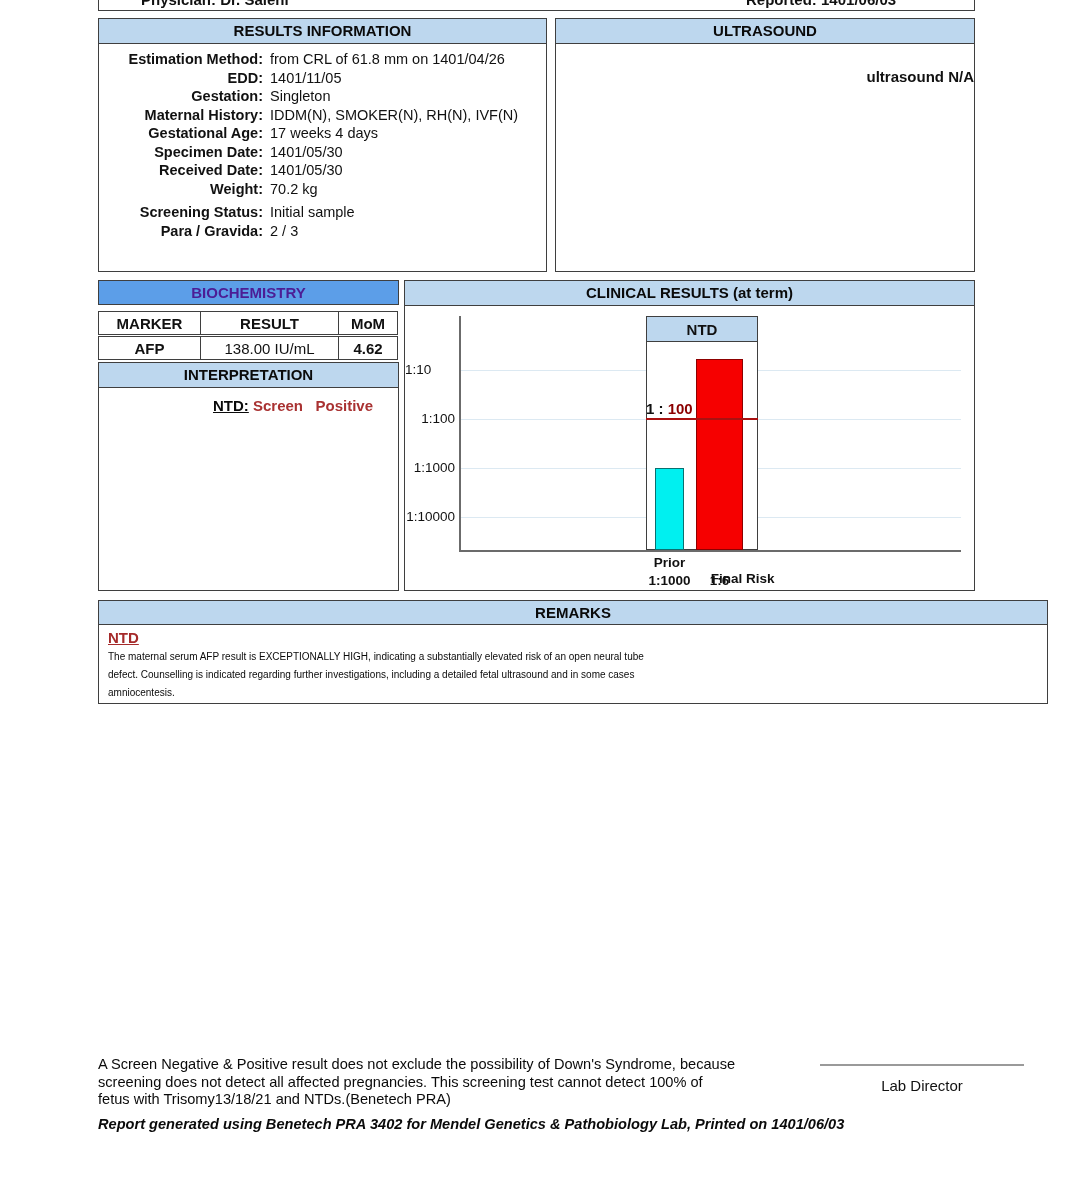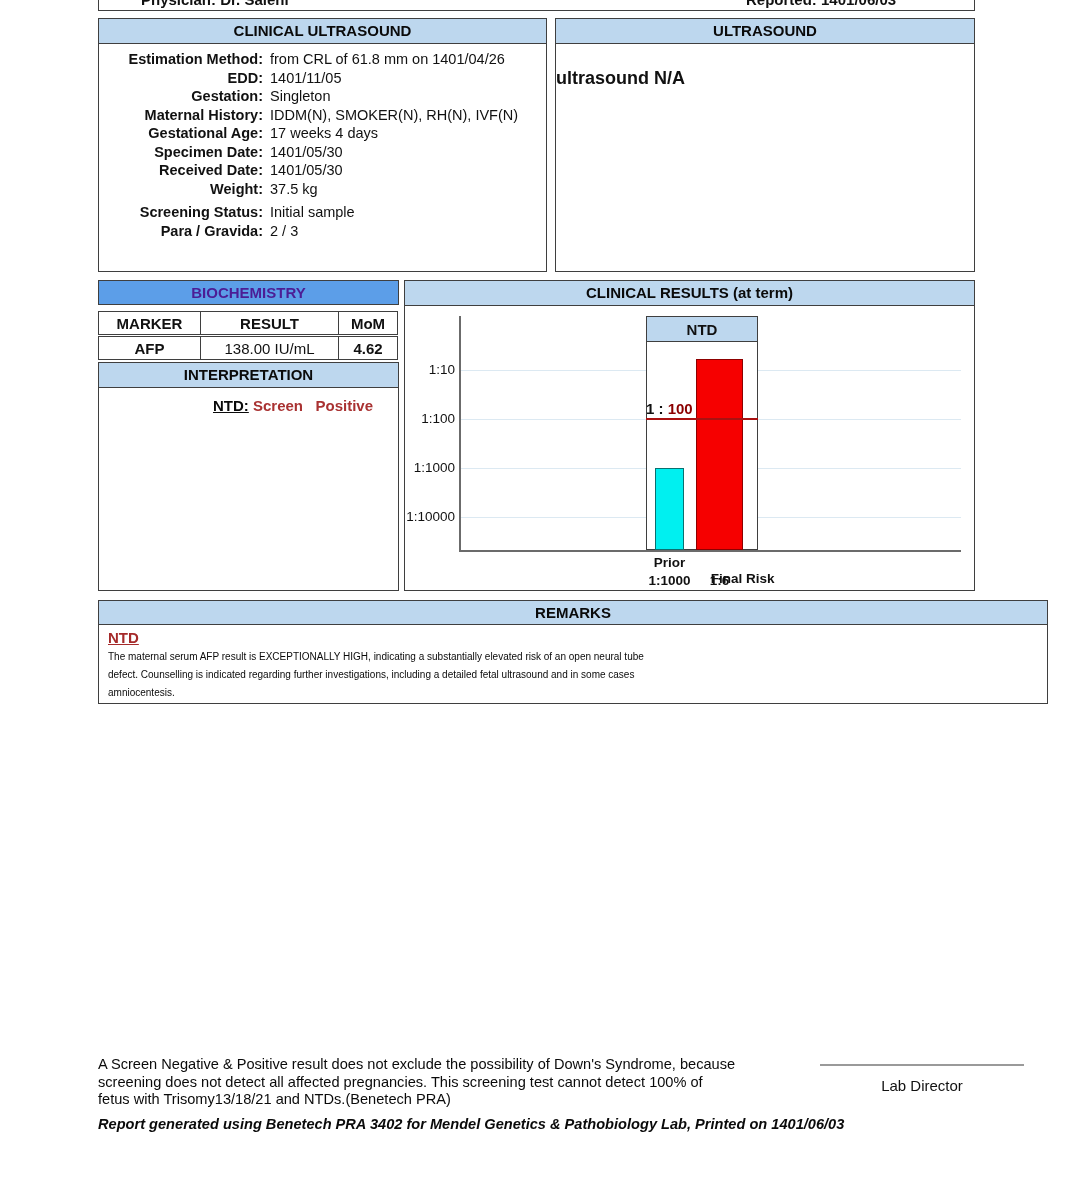--- a/index.html
+++ b/index.html
@@ -14,21 +14,21 @@
   .top-row{position:absolute;left:98px;top:-14px;width:877px;height:25px;border:1px solid #3f3f3f;
            background:#fff;box-sizing:border-box;font-size:15px;font-weight:bold;}
   .top-row .ph{position:absolute;left:42px;top:4px;}
   .top-row .rp{position:absolute;left:647px;top:4px;}
   
   .cinfo-body{padding-top:6px;}
   .cinfo-row{display:flex;line-height:18.5px;font-size:14.5px;}
   .cinfo-row.gap{margin-top:5px;}
   .cinfo-label{width:164px;text-align:right;font-weight:bold;flex:0 0 auto;}
   .cinfo-value{margin-left:7px;white-space:nowrap;}
-  .us-value{margin-top:24px;text-align:left;font-weight:bold;font-size:18px;}
+  .us-value{margin-top:24px;text-align:right;font-weight:bold;font-size:15px;}
   
   table.biochem{position:absolute;left:98px;top:311px;border-collapse:collapse;font-size:15px;
                 background:#fff;}
   table.biochem td,table.biochem th{border:1px solid #3f3f3f;text-align:center;padding:0;height:22px;}
   table.biochem th{font-weight:bold;border-bottom:3px double #3f3f3f;}
   .col-marker{width:101px;} .col-result{width:137px;} .col-mom{width:58px;}
   .cell-bold{font-weight:bold;}
   
   .interp-line{margin-top:9px;padding-left:114px;font-size:15px;font-weight:bold;white-space:pre;}
   .interp-cond{color:#0a0a0a;text-decoration:underline;}
@@ -56,21 +56,21 @@
       <span>Physician:</span>
       <span>Dr. Salehi</span>
     </div>
     <div class="rp">
       <span>Reported:</span>
       <span>1401/06/03</span>
     </div>
   </div>
 
   <div class="panel" style="left:98px;top:18px;width:449px;height:254px;">
-    <div class="panel-header">CLINICAL ULTRASOUND</div>
+    <div class="panel-header">RESULTS INFORMATION</div>
     <div class="cinfo-body">
         <div class="cinfo-row">
           <div class="cinfo-label">Estimation Method:</div>
           <div class="cinfo-value">from CRL of 61.8 mm on 1401/04/26</div>
         </div>
         <div class="cinfo-row">
           <div class="cinfo-label">EDD:</div>
           <div class="cinfo-value">1401/11/05</div>
         </div>
         <div class="cinfo-row">
@@ -88,21 +88,21 @@
         <div class="cinfo-row">
           <div class="cinfo-label">Specimen Date:</div>
           <div class="cinfo-value">1401/05/30</div>
         </div>
         <div class="cinfo-row">
           <div class="cinfo-label">Received Date:</div>
           <div class="cinfo-value">1401/05/30</div>
         </div>
         <div class="cinfo-row">
           <div class="cinfo-label">Weight:</div>
-          <div class="cinfo-value">37.5 kg</div>
+          <div class="cinfo-value">70.2 kg</div>
         </div>
         <div class="cinfo-row gap">
           <div class="cinfo-label">Screening Status:</div>
           <div class="cinfo-value">Initial sample</div>
         </div>
         <div class="cinfo-row">
           <div class="cinfo-label">Para / Gravida:</div>
           <div class="cinfo-value">2 / 3</div>
         </div>
       </div>
@@ -134,21 +134,21 @@
 
   <div class="panel" style="left:98px;top:362px;width:301px;height:229px;">
     <div class="panel-header">INTERPRETATION</div>
     <div class="interp-line"><span class="interp-cond">NTD:</span><span> </span><span class="interp-result">Screen   Positive</span></div>
   </div>
 
   <div class="panel" style="left:404px;top:280px;width:571px;height:311px;">
     <div class="panel-header">CLINICAL RESULTS (at term)</div>
     <div style="position:absolute;left:0;top:0;width:100%;height:100%;">
         <div style="position: absolute; left: 55px; top: 89px; width: 501px; height: 1px; background: rgb(220, 233, 242);"></div>
-        <div style="position: absolute; left: 0px; top: 80px; width: 50px; height: 18px; text-align: right; font-size: 13.5px; line-height: 18px;">1:10</div>
+        <div style="position: absolute; left: 0px; top: 80px; width: 50px; height: 18px; font-size: 13.5px; line-height: 18px;">1:10</div>
         <div style="position: absolute; left: 55px; top: 138px; width: 501px; height: 1px; background: rgb(220, 233, 242);"></div>
         <div style="position: absolute; left: 0px; top: 129px; width: 50px; height: 18px; text-align: right; font-size: 13.5px; line-height: 18px;">1:100</div>
         <div style="position: absolute; left: 55px; top: 187px; width: 501px; height: 1px; background: rgb(220, 233, 242);"></div>
         <div style="position: absolute; left: 0px; top: 178px; width: 50px; height: 18px; text-align: right; font-size: 13.5px; line-height: 18px;">1:1000</div>
         <div style="position: absolute; left: 55px; top: 236px; width: 501px; height: 1px; background: rgb(220, 233, 242);"></div>
         <div style="position: absolute; left: 0px; top: 227px; width: 50px; height: 18px; text-align: right; font-size: 13.5px; line-height: 18px;">1:10000</div>
         <div style="position: absolute; left: 54px; top: 35px; width: 2px; height: 234px; background: rgb(107, 107, 107);"></div>
         <div style="position: absolute; left: 54px; top: 269px; width: 502px; height: 2px; background: rgb(107, 107, 107);"></div>
         <div style="position: absolute; left: 241px; top: 35px; width: 112px; height: 234px; background: rgb(255, 255, 255); border: 1px solid rgb(63, 63, 63); box-sizing: border-box;"></div>
         <div style="position: absolute; left: 241px; top: 35px; width: 112px; height: 26px; line-height: 26px; background: rgb(189, 215, 238); border: 1px solid rgb(63, 63, 63); box-sizing: border-box; text-align: center; font-weight: bold; font-size: 15px;">NTD</div>

